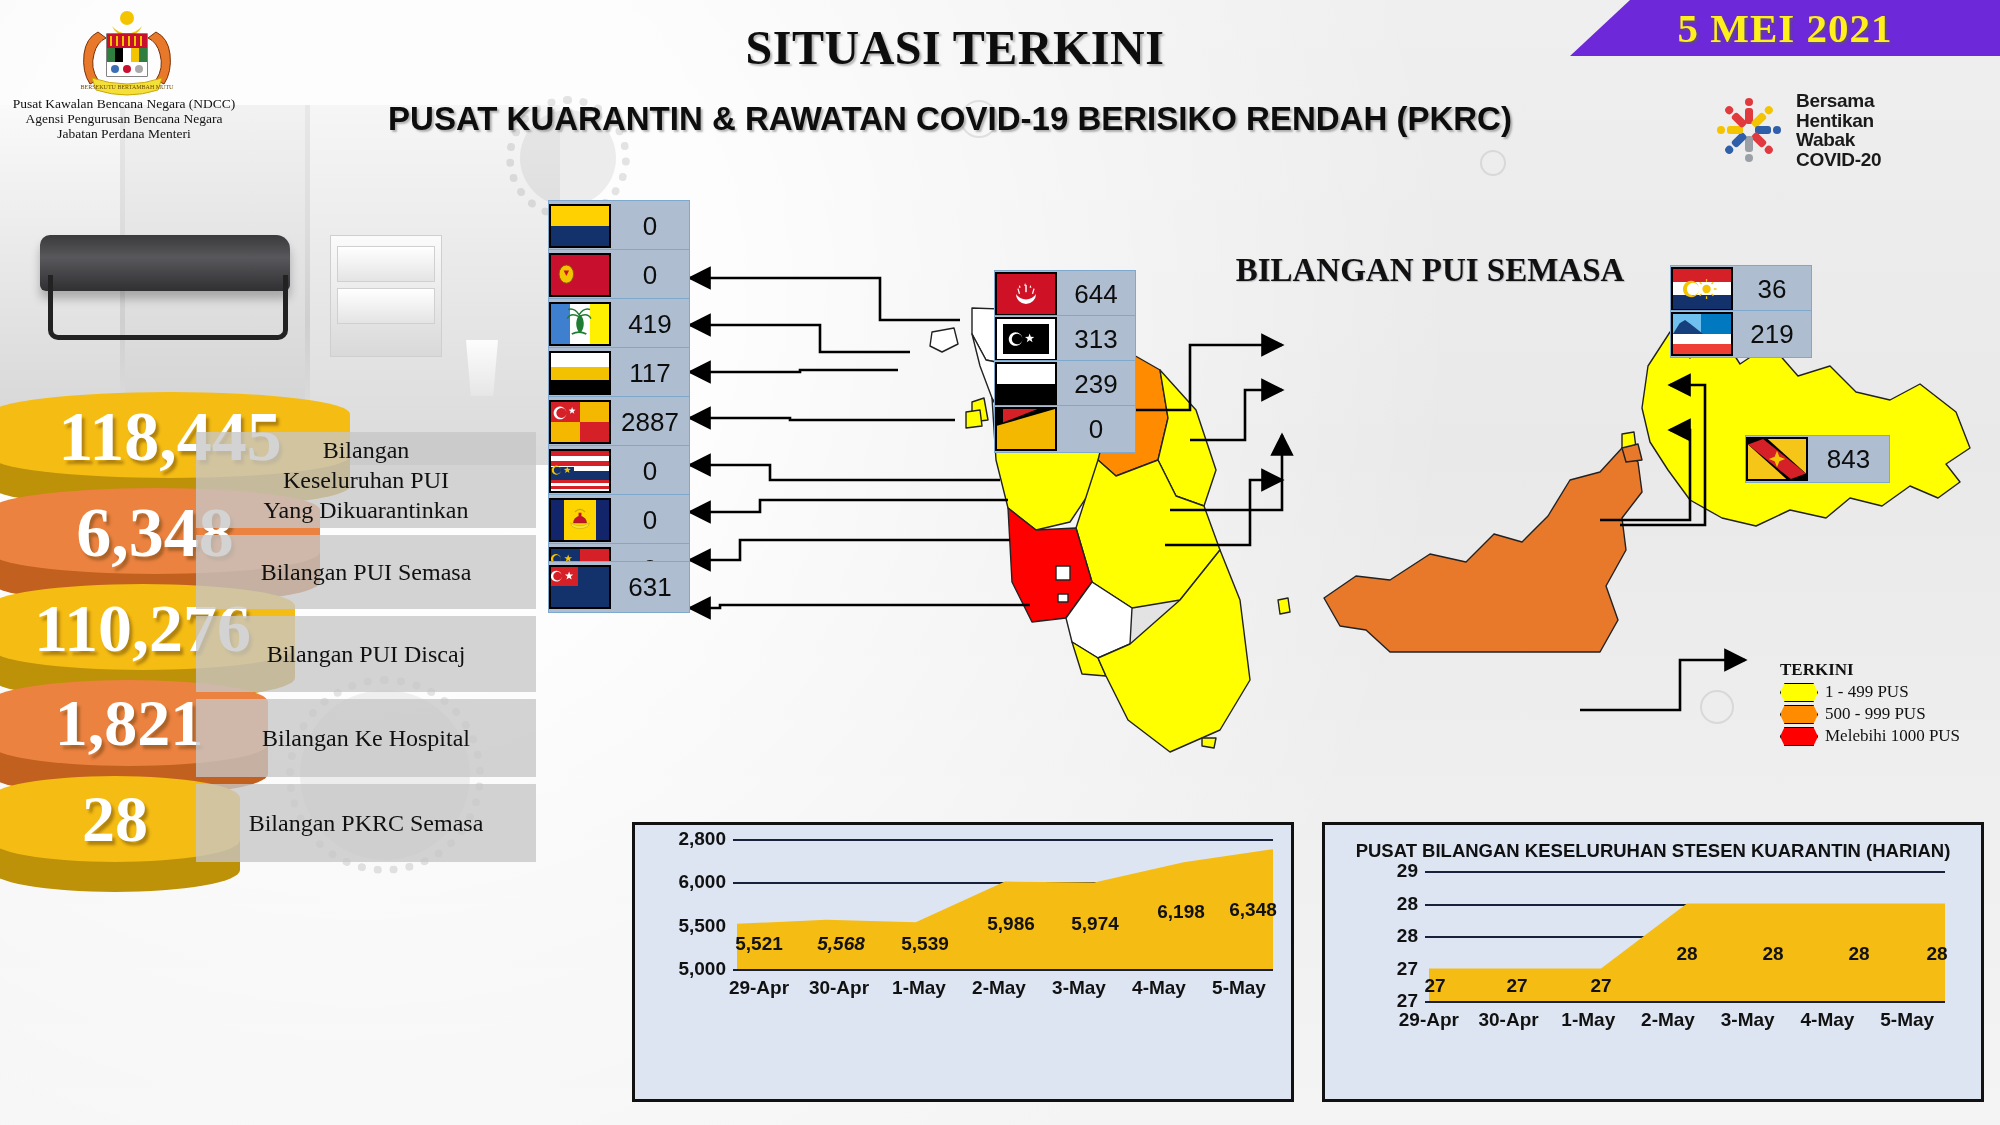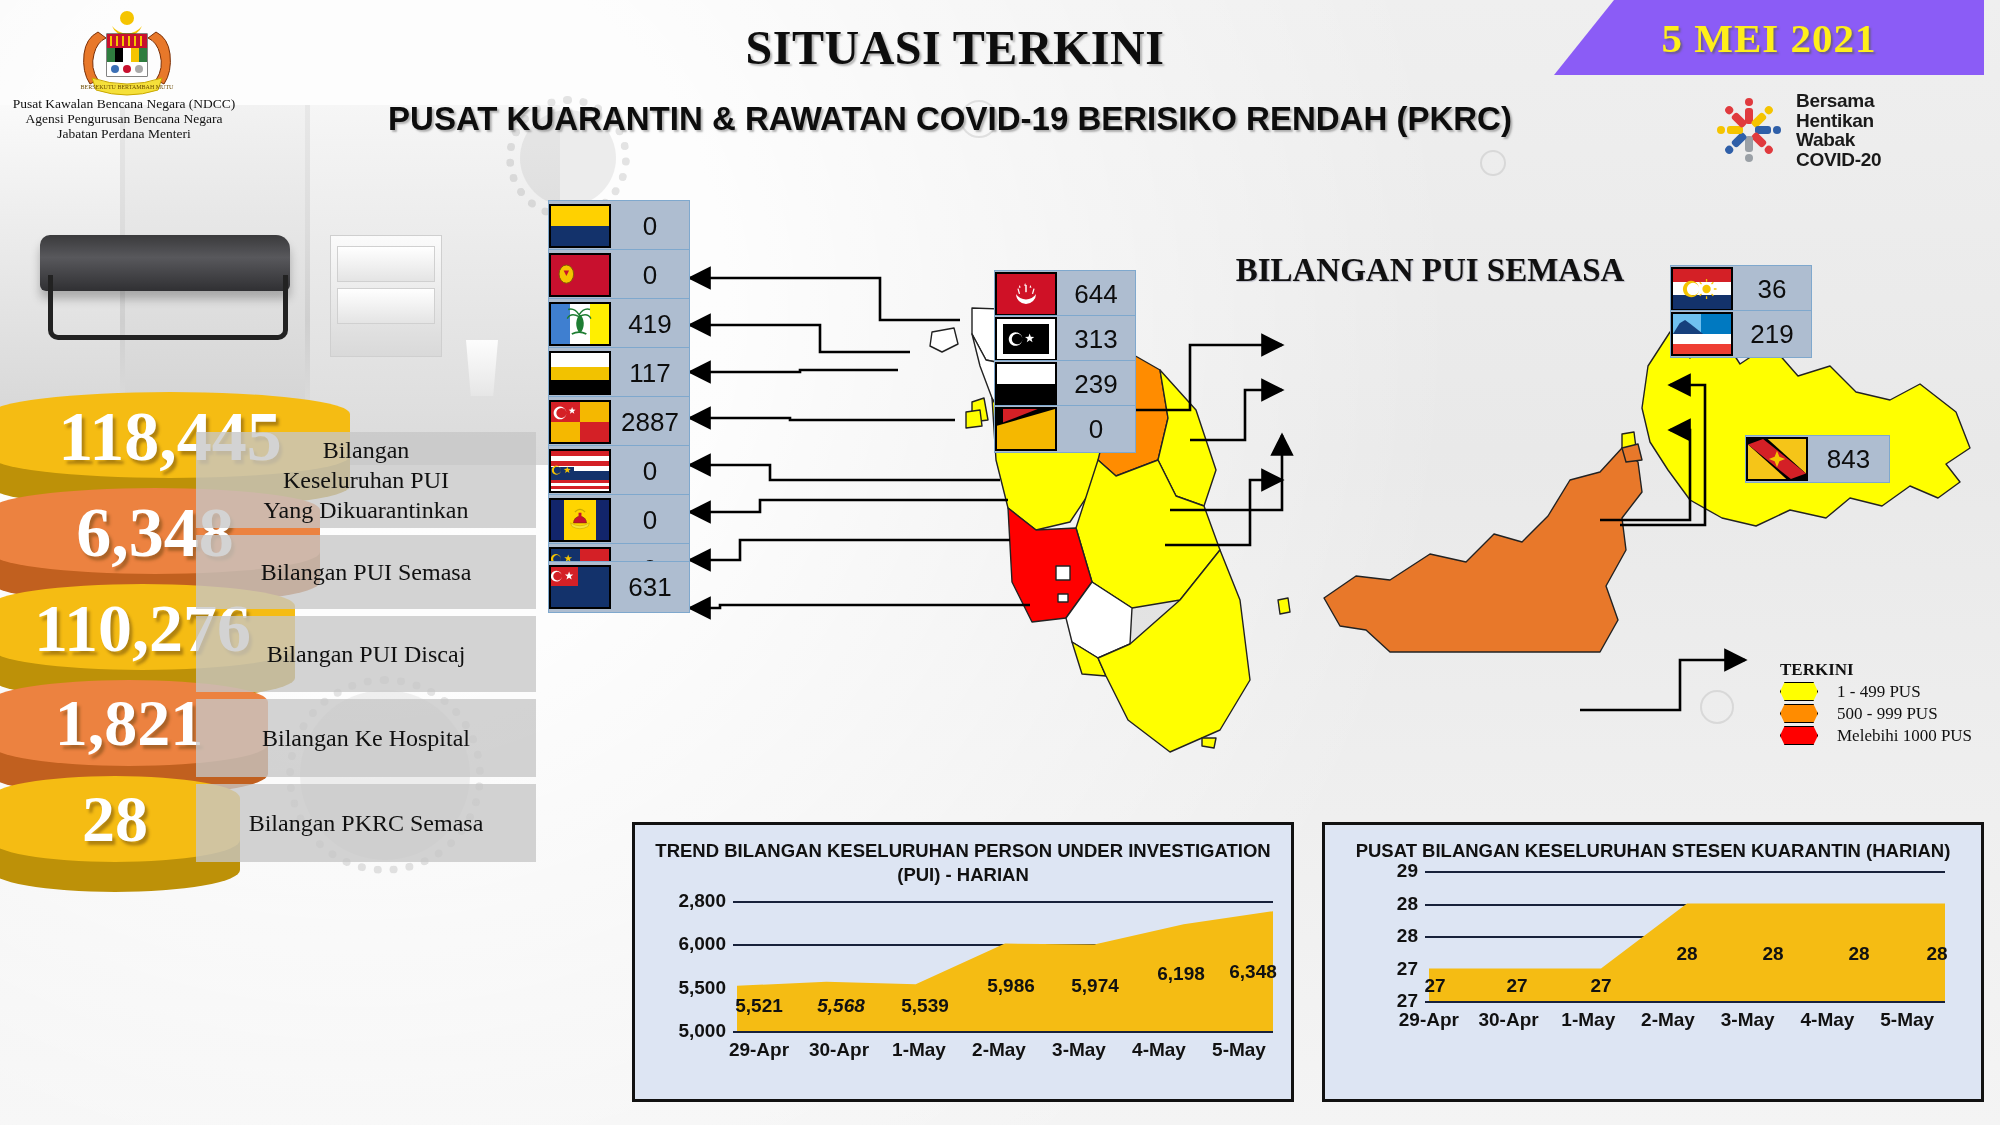--- a/index.html
+++ b/index.html
@@ -42,22 +42,22 @@
   
   .crest{position:absolute;left:52px;top:6px;width:150px;height:96px;}
   .ndcc-text{position:absolute;left:4px;top:96px;width:240px;text-align:center;
        font-family:"Liberation Serif",serif;font-size:13.5px;color:#111;line-height:15px;}
   .title-main{position:absolute;left:490px;top:20px;width:930px;text-align:center;
        font-family:"Liberation Serif",serif;font-weight:bold;font-size:48px;color:#0d0d0d;
        letter-spacing:.5px;text-shadow:2px 2px 2px rgba(120,120,120,.55);}
   .title-sub{position:absolute;left:300px;top:100px;width:1300px;text-align:center;
        font-family:"Liberation Sans",sans-serif;font-weight:bold;font-size:33px;color:#0d0d0d;
        text-shadow:2px 2px 2px rgba(120,120,120,.55);}
-  .date-ribbon{position:absolute;right:16px;top:0;width:430px;height:75px;
-       background:#8b5cf6;clip-path:polygon(60px 0,100% 0,100% 100%,0 100%);
+  .date-ribbon{position:absolute;right:0;top:0;width:430px;height:56px;
+       background:#6d28d9;clip-path:polygon(60px 0,100% 0,100% 100%,0 100%);
        display:flex;align-items:center;justify-content:center;}
   .date-ribbon span{font-family:"Liberation Serif",serif;font-weight:bold;font-size:41px;
        color:#ffef1a;text-shadow:2px 2px 2px rgba(90,90,90,.65);letter-spacing:1px;}
   .brand{position:absolute;right:18px;top:90px;width:270px;height:80px;display:flex;align-items:center;gap:10px;}
   .brand-mark{width:74px;height:74px;position:relative;}
   .brand-text{font-family:"Liberation Sans",sans-serif;font-weight:bold;font-size:19px;
        line-height:19.5px;color:#1a1a1a;letter-spacing:-0.3px;}
 
   
   .stats{position:absolute;left:-10px;top:392px;width:300px;height:500px;}
@@ -89,21 +89,21 @@
   .st-penang{background:linear-gradient(90deg,#3f7fd0 0 33%,#fff 33% 67%,#ffef00 67% 100%);}
   .st-kl{background:linear-gradient(180deg,#d42026 0 12.5%,#fff 12.5% 25%,#d42026 25% 37.5%,#fff 37.5% 50%,#13326b 50% 72%,#d42026 72% 80%,#fff 80% 88%,#d42026 88% 94%,#fff 94% 100%);}
   .st-putrajaya{background:linear-gradient(90deg,#12256b 0 22%,#ffd500 22% 78%,#12256b 78% 100%);}
   .st-labuan{background:linear-gradient(180deg,#d42026 0 33%,#fff 33% 66%,#13326b 66% 100%);}
 
   
   .map-west{position:absolute;left:880px;top:300px;width:460px;height:500px;}
   .map-east{position:absolute;left:1270px;top:330px;width:720px;height:330px;}
   .legend{position:absolute;left:1780px;top:660px;width:220px;}
   .legend-title{font-family:"Liberation Serif",serif;font-weight:bold;font-size:17px;color:#111;margin-bottom:2px;}
-  .legend-row{display:flex;align-items:flex-start;gap:19px;margin-bottom:2px;}
+  .legend-row{display:flex;align-items:flex-end;gap:7px;margin-bottom:2px;}
   .lg-sw{width:36px;height:17px;border:1.5px solid #000;
      clip-path:polygon(12% 0,88% 0,100% 50%,88% 100%,12% 100%,0 50%);}
   .legend-row span{font-family:"Liberation Serif",serif;font-size:17px;color:#111;}
 
   .sec-title{position:absolute;left:1150px;top:252px;width:560px;text-align:center;
      font-family:"Liberation Serif",serif;font-weight:bold;font-size:33px;color:#111;
      text-shadow:1px 1px 1px rgba(150,150,170,.6);}
 
   
   .chart{position:absolute;background:#dde5f3;border:3px solid #111;box-sizing:border-box;}
@@ -525,21 +525,20 @@
       <div style="position:absolute;inset:0;background:#000;clip-path:polygon(0 0,34% 0,100% 86%,100% 100%,66% 100%,0 14%)"></div>
       <div style="position:absolute;inset:0;background:#d42026;clip-path:polygon(0 14%,26% 0,100% 86%,74% 100%)"></div>
       <svg viewBox="0 0 62 44" width="58" height="40" style="position:absolute;left:0;top:0">
         <path d="M31 13 l2.6 6.4 l6.4 2.6 l-6.4 2.6 l-2.6 6.4 l-2.6 -6.4 l-6.4 -2.6 l6.4 -2.6z" fill="#f5c400"></path>
       </svg>
     </div>
     <div class="val">843</div>
   </div>
 
   <div class="chart" style="left:632px;top:822px;width:662px;height:280px;">
-    <div class="chart-title">TREND BILANGAN KESELURUHAN PERSON UNDER INVESTIGATION (PUI) - HARIAN</div>
     <div class="plot" style="width:540px;height:130px;margin-top:14px;">
       <div class="ylab" style="top:0">2,800</div>
       <div class="ylab" style="top:43.3px">6,000</div>
       <div class="ylab" style="top:86.6px">5,500</div>
       <div class="ylab" style="top:130px">5,000</div>
       <div class="gridline" style="top:0"></div>
       <div class="gridline" style="top:43.3px"></div>
       <div class="gridline" style="top:130px"></div>
       <svg width="540" height="130" style="position:absolute;left:0;top:0">
         <polygon points="4,84.8 93.3,80.7 182.7,83.3 272,42.5 361.3,43.6 450.7,23.2 540,10.2 540,130 4,130" fill="#f5bc13"></polygon>

